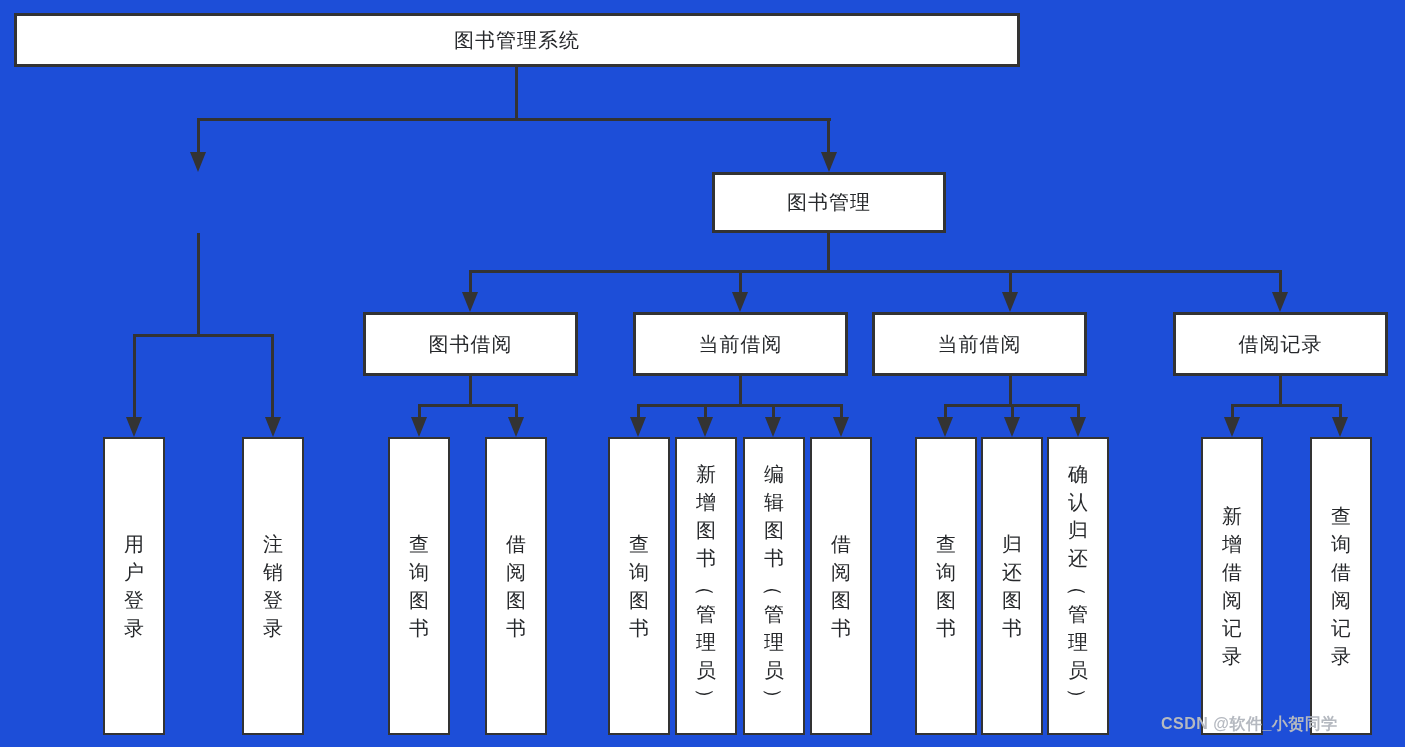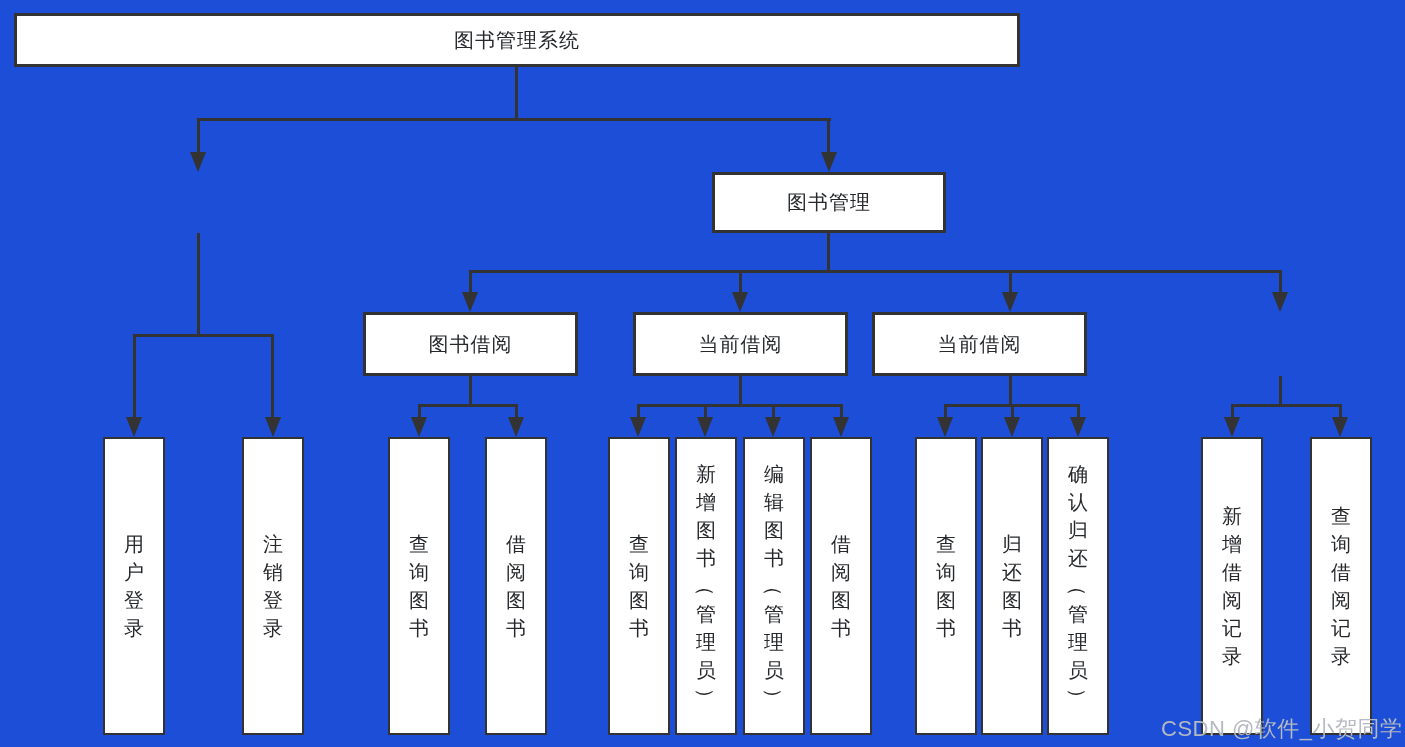--- a/index.html
+++ b/index.html
@@ -41,24 +41,25 @@
   .hline{height:3px;}
   .arrow{
     position:absolute;width:0;height:0;
     border-left:8px solid transparent;
     border-right:8px solid transparent;
     border-top:20px solid #333333;
   }
   .watermark{
     position:absolute;
     left:1161px;top:714px;
-    font-size:22px;color:#b5b9c0;
+    font-size:16px;color:#b5b9c0;
     letter-spacing:0.5px;
     z-index:5;
     white-space:nowrap;
+    font-weight:bold;
   }
 </style>
 </head>
 <body>
 
 <div class="canvas">
 
   <div class="box" style="left:14px;top:13px;width:1006px;height:54px;">图书管理系统</div>
 
   <div class="vline" style="left:515px;top:67px;height:52px;"></div>
@@ -84,20 +85,21 @@
   <div class="vline" style="left:739px;top:270px;height:24px;"></div>
   <div class="arrow" style="left:732px;top:292px;"></div>
   <div class="vline" style="left:1009px;top:270px;height:24px;"></div>
   <div class="arrow" style="left:1002px;top:292px;"></div>
   <div class="vline" style="left:1279px;top:270px;height:24px;"></div>
   <div class="arrow" style="left:1272px;top:292px;"></div>
 
   <div class="box" style="left:363px;top:312px;width:215px;height:64px;">图书借阅</div>
   <div class="box" style="left:633px;top:312px;width:215px;height:64px;">当前借阅</div>
   <div class="box" style="left:872px;top:312px;width:215px;height:64px;text-align:center;">当前借阅</div>
+  <div class="box" style="left:1173px;top:312px;width:215px;height:64px;">借阅记录</div>
 
   <div class="vline" style="left:469px;top:376px;height:31px;"></div>
   <div class="hline" style="left:418px;top:404px;width:100px;"></div>
   <div class="vline" style="left:418px;top:404px;height:14px;"></div>
   <div class="arrow" style="left:411px;top:417px;"></div>
   <div class="vline" style="left:515px;top:404px;height:14px;"></div>
   <div class="arrow" style="left:508px;top:417px;"></div>
 
   <div class="vline" style="left:739px;top:376px;height:31px;"></div>
   <div class="hline" style="left:637px;top:404px;width:206px;"></div>

